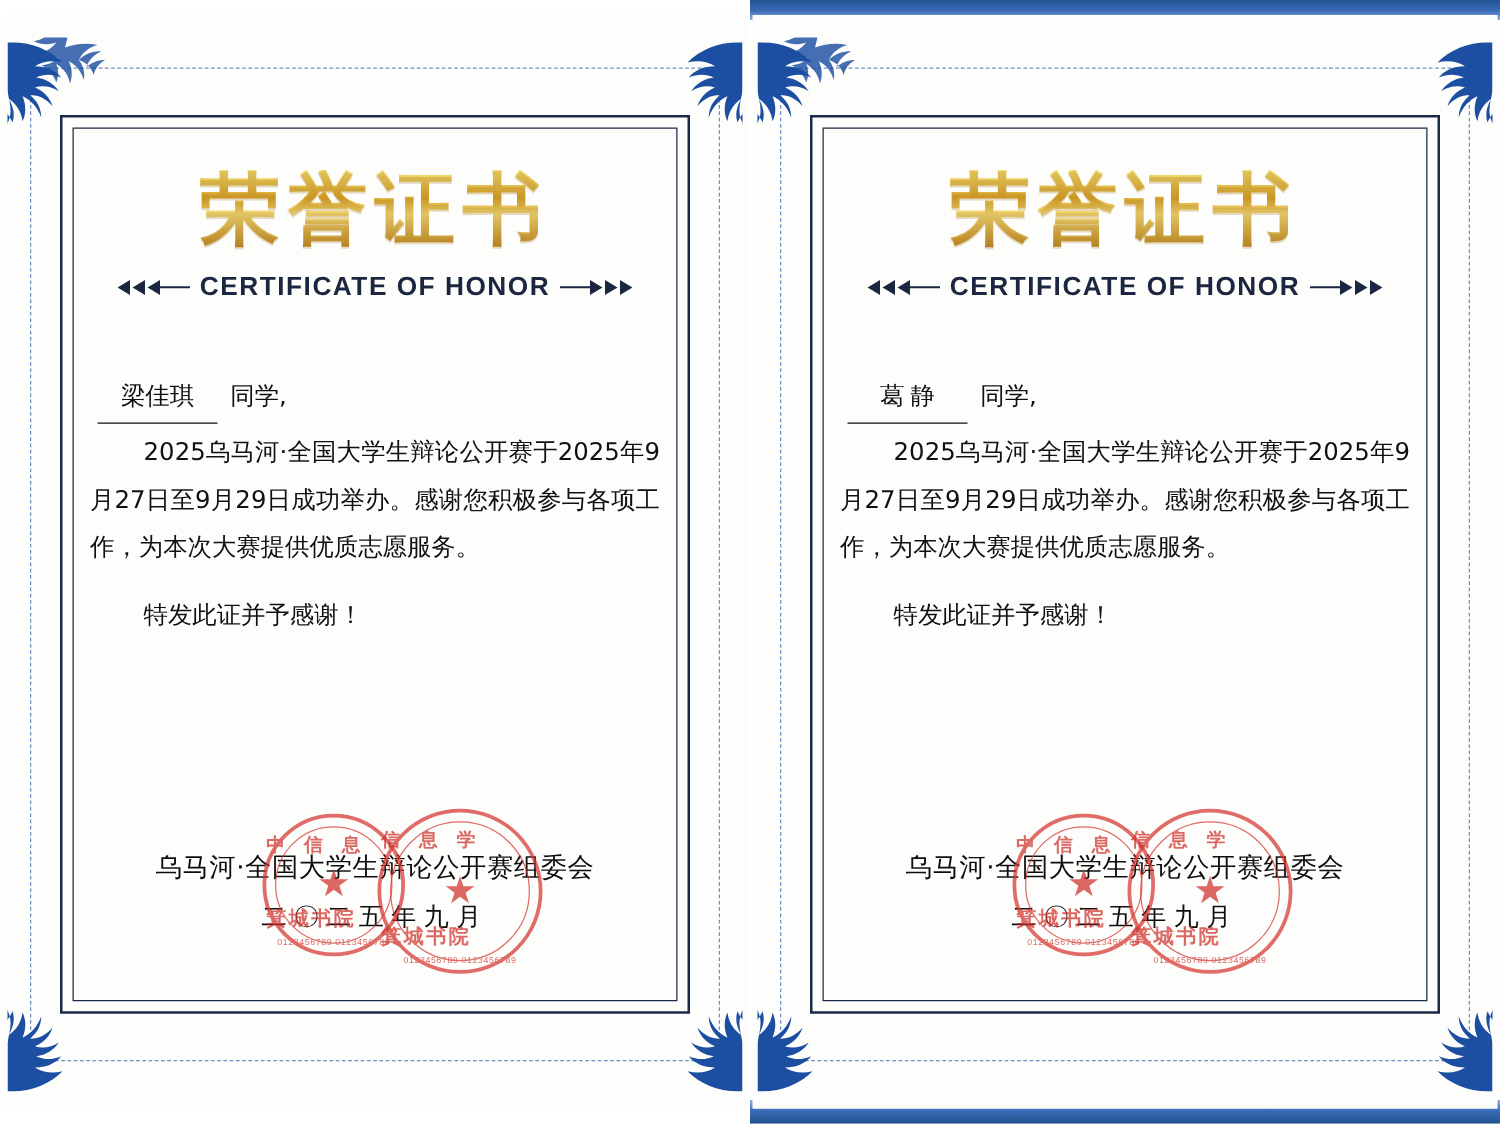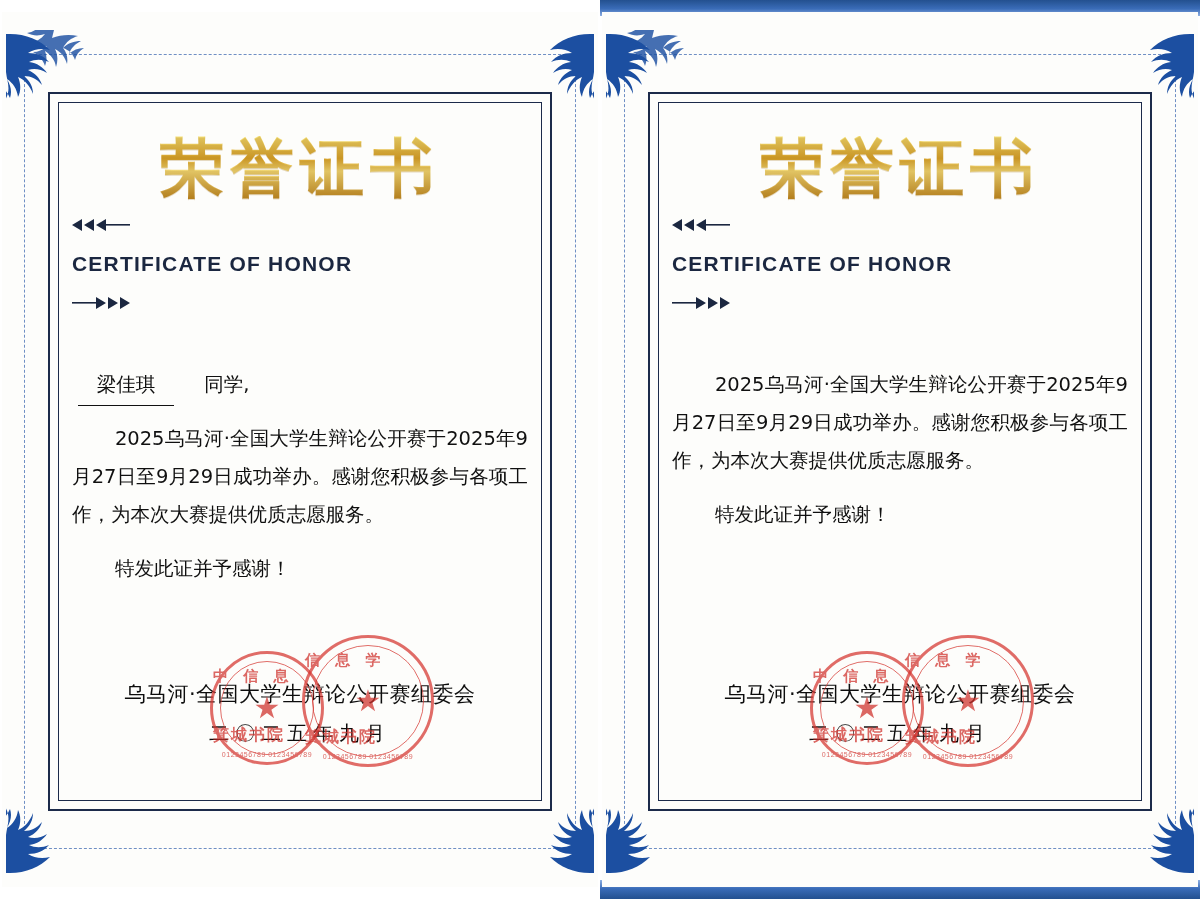--- a/index.html
+++ b/index.html
@@ -94,25 +94,24 @@
     margin-top: 24px;
     background: linear-gradient(180deg, #f6e27a 0%, #d8a32a 35%, #f7e07f 55%, #b8801d 100%);
     -webkit-background-clip: text;
     background-clip: text;
     color: transparent;
     text-shadow: 0 1px 0 rgba(160,110,20,0.25);
   }
 
   .title-en-row {
     display: flex;
-    align-items: flex-start;
+    align-items: center;
     justify-content: center;
-    gap: 20px;
+    gap: 8px;
     margin-top: 18px;
-    flex-direction: column;
   }
   .title-en {
     font-family: "Liberation Sans", sans-serif;
     font-weight: bold;
     font-size: 21px;
     letter-spacing: 1.2px;
     color: #1b2740;
     white-space: nowrap;
   }
   .arrow-rule { color: #1b2740; flex: 0 0 auto; }
@@ -131,24 +130,24 @@
     padding-left: 6px;
   }
   .name-line {
     display: inline-block;
     min-width: 84px;
     text-align: center;
     border-bottom: 1.6px solid #111;
     padding: 0 6px 1px 6px;
     font-family: Liberation Serif, serif;
   }
-  .name-suffix { margin-left: 24px; }
+  .name-suffix { margin-left: 4px; }
 
   .para {
-    margin-top: 14px;
+    margin-top: 4px;
     text-indent: 2.2em;
     text-align: justify;
   }
   .para.closing {
     margin-top: 16px;
     text-indent: 2.2em;
   }
 
   
   .signature {
@@ -214,21 +213,21 @@
   .seal .digits {
     position: absolute;
     bottom: 4px;
     width: 100%;
     text-align: center;
     font-size: 7px;
     letter-spacing: 0.5px;
   }
 
   .seal.s1 { width: 108px; height: 108px; left: 208px; bottom: 122px; }
-  .seal.s2 { width: 126px; height: 126px; left: 300px; bottom: 120px; }
+  .seal.s2 { width: 126px; height: 126px; left: 300px; bottom: 108px; }
 </style>
 </head>
 <body>
 
 <div class="page">
 
   <div class="edge-strip top"></div>
   <div class="edge-strip bottom"></div>
 
   <div class="cert left">
@@ -348,20 +347,24 @@
         <span class="title-en">CERTIFICATE OF HONOR</span>
         <span class="arrow-rule">
           <svg width="58" height="14" viewBox="0 0 58 14" fill="currentColor">
             <rect x="0" y="6" width="24" height="1.6"></rect>
             <path d="M58 7L48 1v12zM46 7L36 1v12zM34 7L24 1v12z"></path>
           </svg>
         </span>
       </div>
 
       <div class="body-block">
+        <div class="salutation">
+          <span class="name-line">葛 静</span>
+          <span class="name-suffix">同学,</span>
+        </div>
         <div class="para">2025乌马河·全国大学生辩论公开赛于2025年9月27日至9月29日成功举办。感谢您积极参与各项工作，为本次大赛提供优质志愿服务。</div>
         <div class="para closing">特发此证并予感谢！</div>
       </div>
     </div>
 
     <div class="signature">
       <div class="sig-org">乌马河·全国大学生辩论公开赛组委会</div>
       <div class="sig-date">二〇二五年九月</div>
     </div>
 

